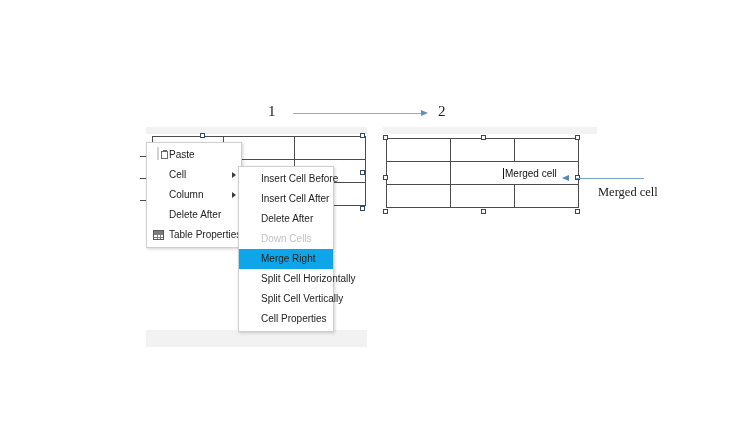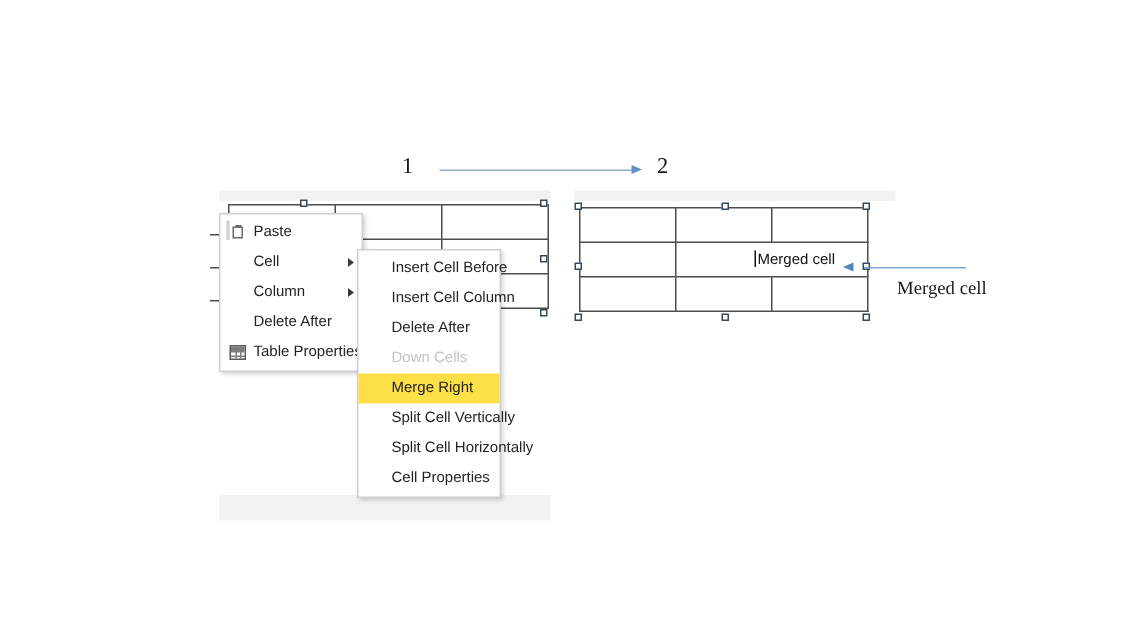--- a/index.html
+++ b/index.html
@@ -61,30 +61,30 @@
     position:absolute;width:5px;height:5px;background:#ffffff;
     border:1px solid #34495e;box-sizing:border-box;
   }
   
   .row-dash{position:absolute;width:6px;height:1px;background:#4c4c4c;}
 
   
   .menu{
     position:absolute;background:#ffffff;border:1px solid #cfcfcf;
     box-shadow:1px 1px 3px rgba(0,0,0,0.18);
-    font-size:10px;color:#232323;padding:2px 0;
+    font-size:10px;color:#232323;padding:2px 0;text-align:center;
   }
   #menu-main{left:146px;top:142px;width:94px;}
   #menu-sub{left:238px;top:166px;width:94px;}
 
   .menu-item{
     position:relative;display:flex;align-items:center;
     height:20px;padding:0 6px 0 22px;white-space:nowrap;cursor:default;
   }
-  .menu-item.highlight{background:#fde047;}
+  .menu-item.highlight{background:#0ea5e9;}
   .menu-item.disabled{color:#c2c2c2;}
   .menu-item .label{line-height:1;}
 
   
   .submenu-caret{
     position:absolute;right:5px;top:50%;margin-top:-3px;
     width:0;height:0;border-top:3px solid transparent;
     border-bottom:3px solid transparent;border-left:4px solid #3b3b3b;
   }
 
@@ -240,36 +240,36 @@
       </span>
       <span class="label">Table Properties</span>
     </div>
   </div>
 
   <div class="menu" id="menu-sub">
     <div class="menu-item">
       <span class="label">Insert Cell Before</span>
     </div>
     <div class="menu-item">
-      <span class="label">Insert Cell Column</span>
+      <span class="label">Insert Cell After</span>
     </div>
     <div class="menu-item">
       <span class="label">Delete After</span>
     </div>
     <div class="menu-item disabled">
       <span class="label">Down Cells</span>
     </div>
     <div class="menu-item highlight">
       <span class="label">Merge Right</span>
     </div>
     <div class="menu-item">
+      <span class="label">Split Cell Horizontally</span>
+    </div>
+    <div class="menu-item">
       <span class="label">Split Cell Vertically</span>
-    </div>
-    <div class="menu-item">
-      <span class="label">Split Cell Horizontally</span>
     </div>
     <div class="menu-item">
       <span class="label">Cell Properties</span>
     </div>
   </div>
 
   <div id="callout-line"></div>
   <div id="callout-head"></div>
   <div id="callout-text">Merged cell</div>
 

